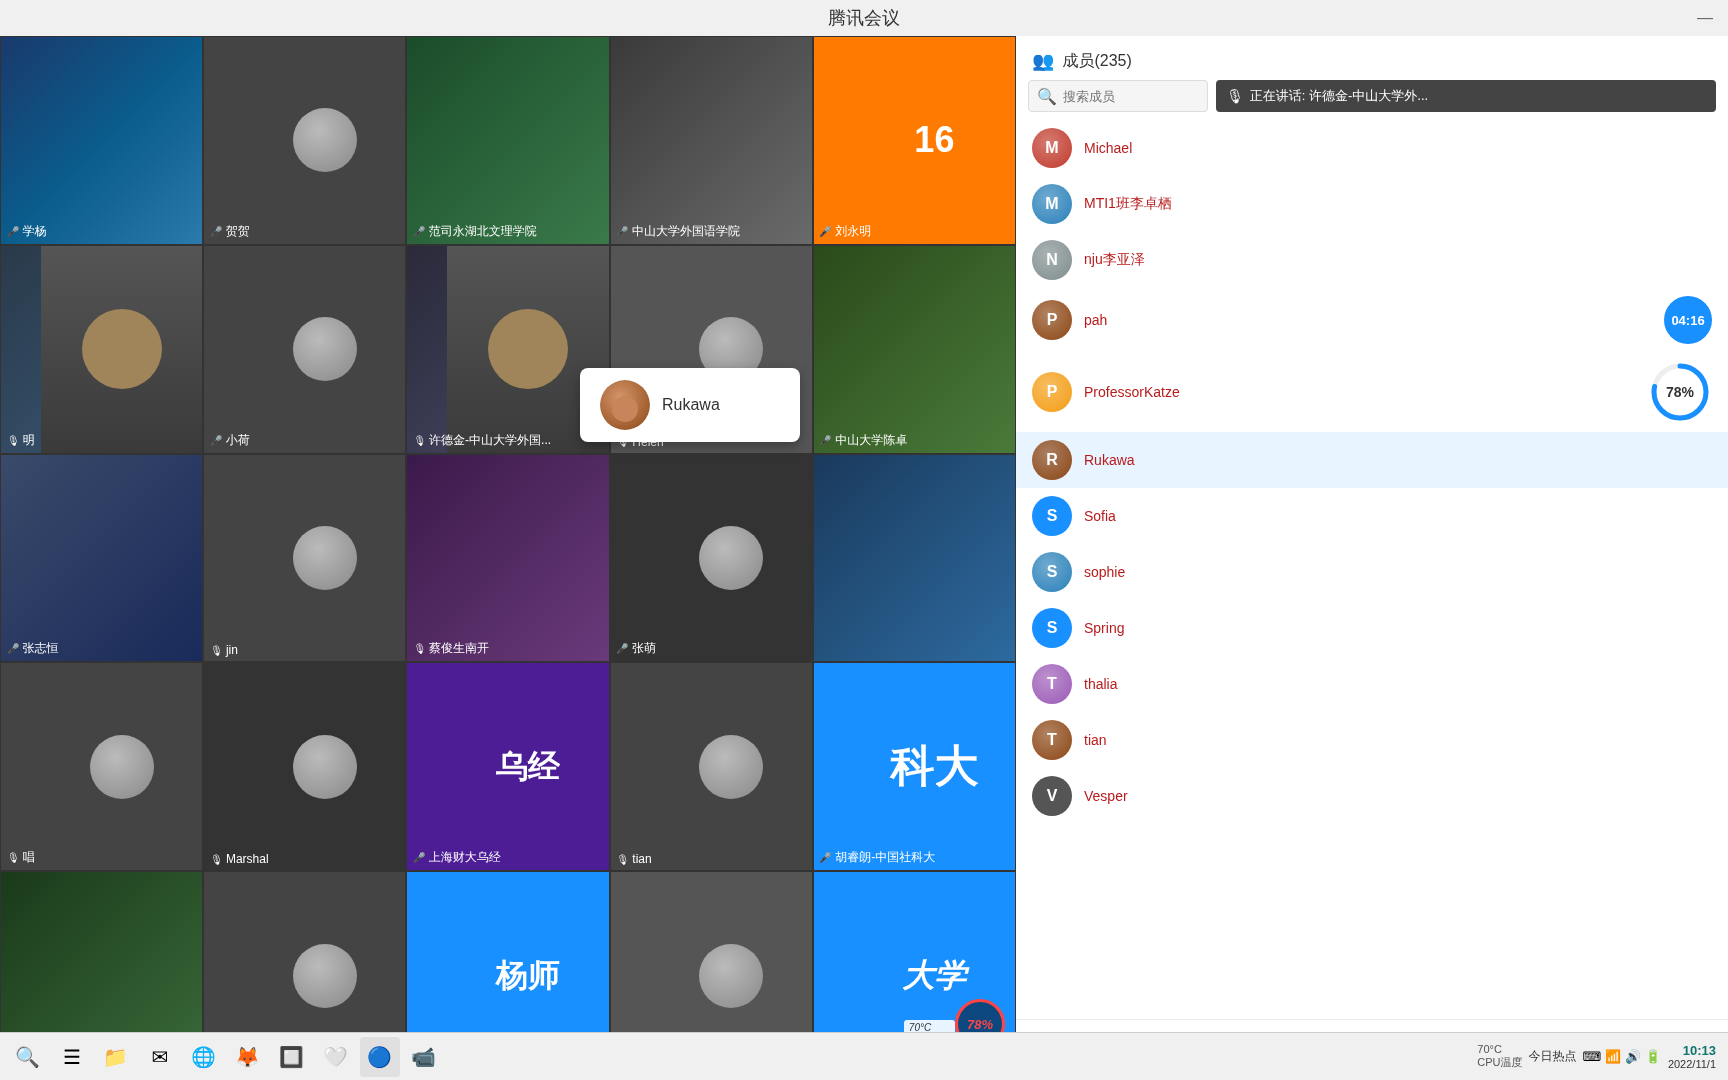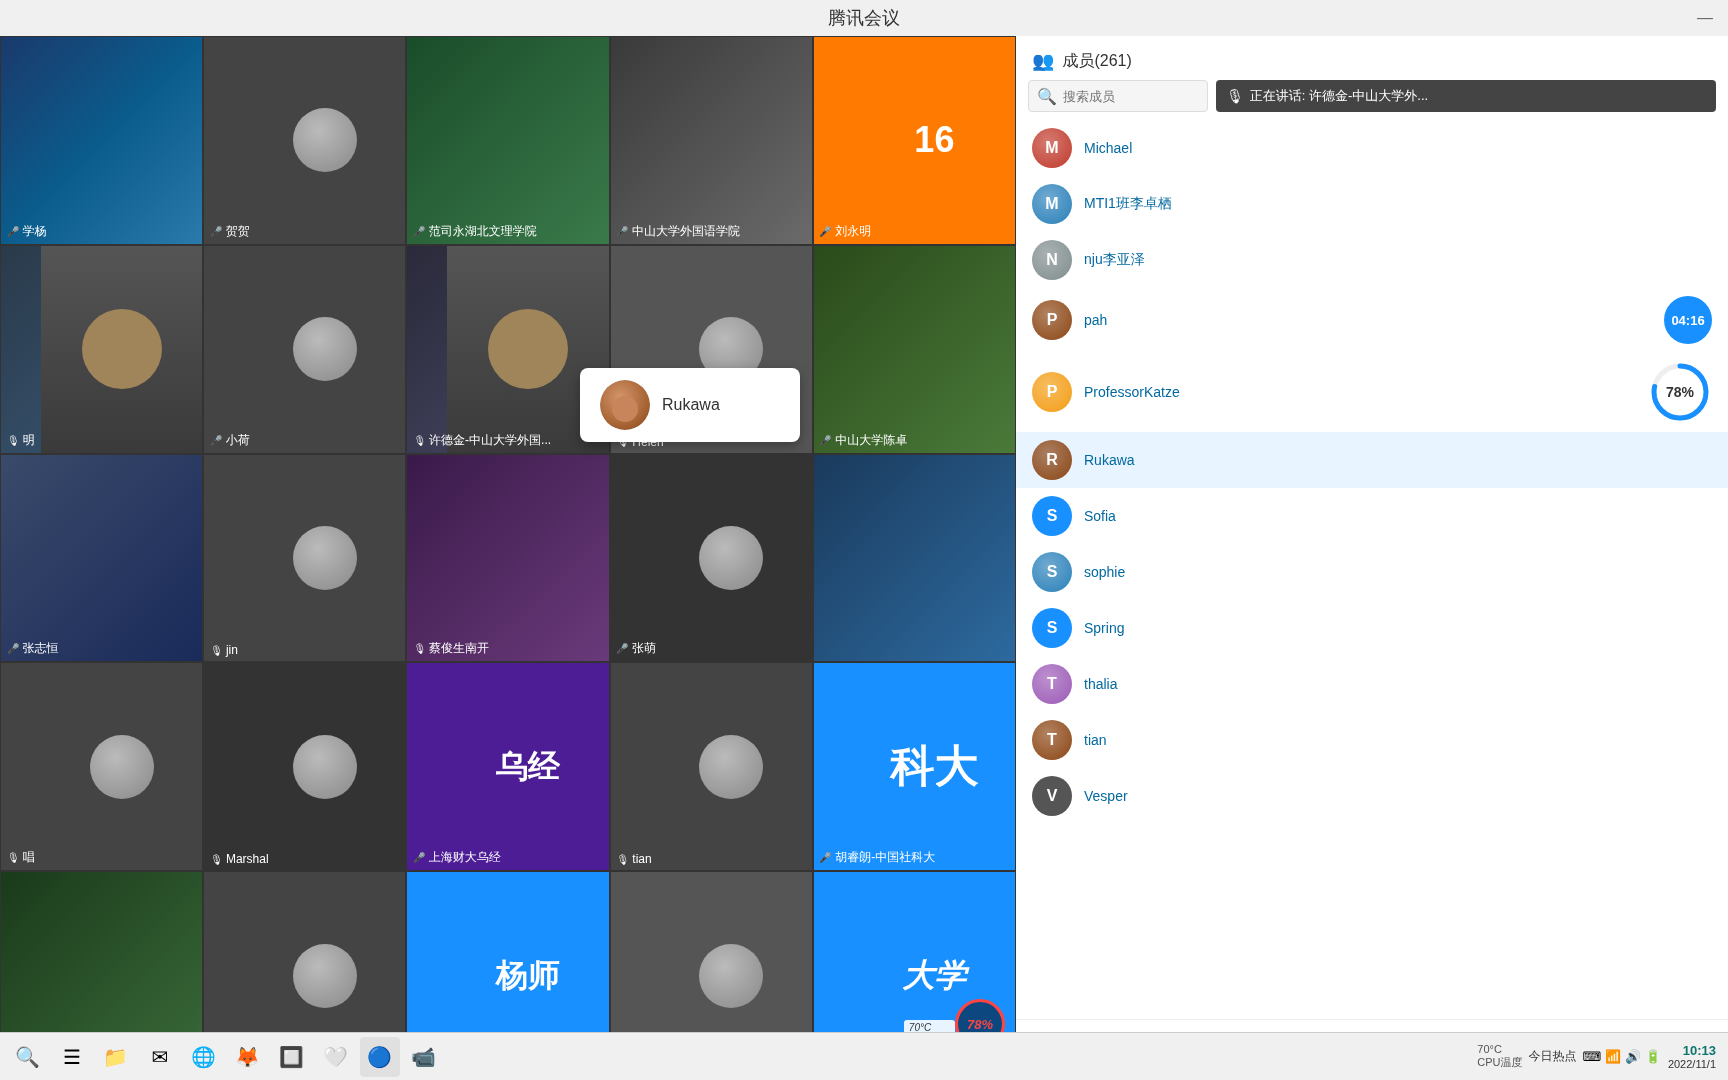--- a/index.html
+++ b/index.html
@@ -80,21 +80,21 @@
     .member-item {
       display: flex; align-items: center; padding: 8px 16px; gap: 12px;
       cursor: pointer; position: relative;
     }
     .member-item.active-row { background: #e8f4ff; }
     .member-avatar {
       width: 40px; height: 40px; border-radius: 50%; overflow: hidden;
       display: flex; align-items: center; justify-content: center; font-size: 16px; font-weight: bold; color: white;
       flex-shrink: 0;
     }
-    .member-name { font-size: 14px; color: #0369a1; flex: 1; }
+    .member-name { font-size: 14px; color: #b91c1c; flex: 1; }
     .member-timer {
       background: #1890ff; color: white; border-radius: 50%; width: 48px; height: 48px;
       display: flex; align-items: center; justify-content: center; font-size: 13px; font-weight: bold;
     }
 
     
     .circular-progress {
       position: relative; width: 64px; height: 64px;
     }
     .circular-progress svg { transform: rotate(-90deg); }
@@ -338,21 +338,21 @@
       <div style="width:26px;height:26px;border-radius:50%;background:#c8845a;margin-top:8px;"></div>
     </div>
   </div>
   <span class="pop-name">Rukawa</span>
 </div>
 
 <div class="right-panel">
 
   <div class="members-header">
     <span class="members-icon">👥</span>
-    <span class="members-title">成员(261)</span>
+    <span class="members-title">成员(235)</span>
   </div>
 
   <div class="search-active-bar">
     <div class="search-box">
       <span>🔍</span>
       <input type="text" placeholder="搜索成员" style="">
     </div>
     <div class="active-speaker-bar">
       <span class="active-speaker-icon">🎙</span>
       <span class="active-speaker-text">正在讲话: 许德金-中山大学外...</span>

